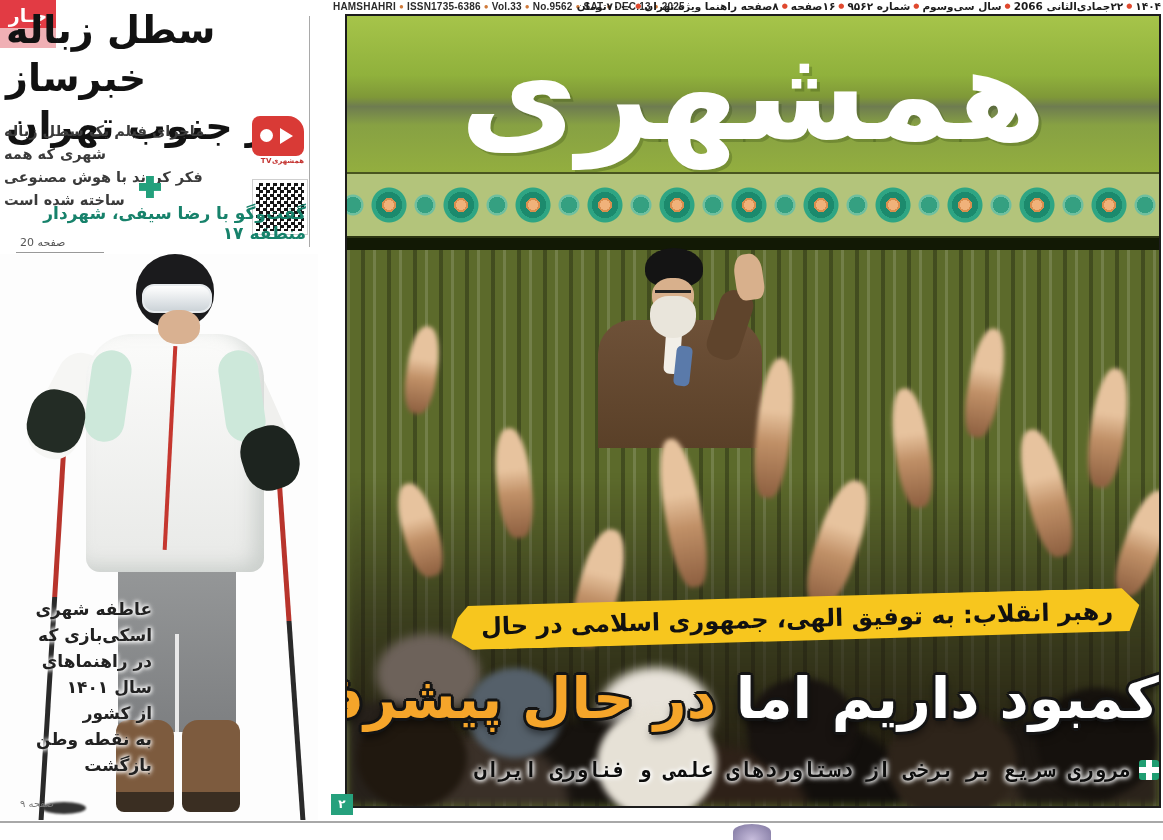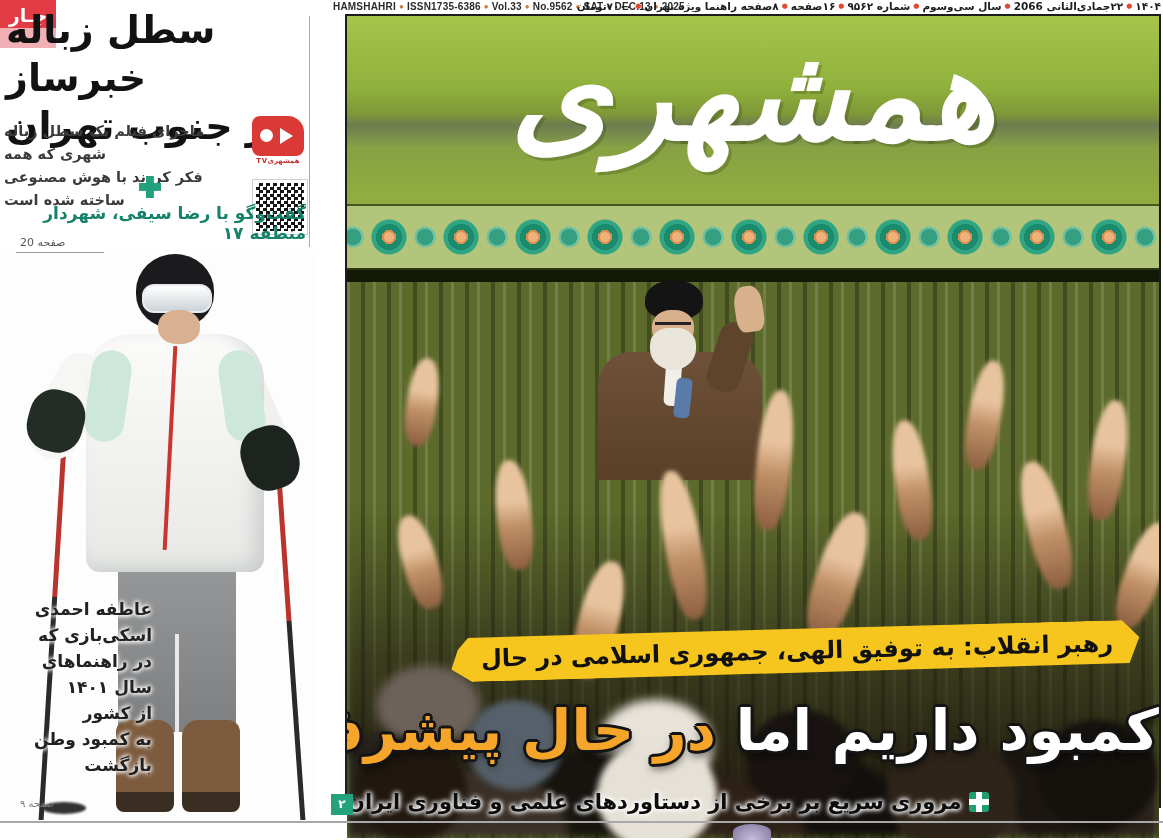--- a/index.html
+++ b/index.html
@@ -23,21 +23,21 @@
   .left-headline{position:absolute;left:6px;top:6px;width:296px;text-align:left;direction:rtl;
     font-size:38px;font-weight:900;line-height:48px;color:#121212;}
   .vdiv{position:absolute;left:309px;top:16px;width:1px;height:231px;background:#a9a9a9;}
   .left-sub{position:absolute;left:4px;top:120px;width:242px;text-align:left;direction:rtl;
     font-size:14.5px;font-weight:600;line-height:23px;color:#3b3b3b;}
   .tvlogo{position:absolute;left:252px;top:116px;width:52px;height:58px;}
   .tvbox{position:relative;width:52px;height:40px;background:#d93a36;border-radius:8px 16px 8px 8px;}
   .tvbox::before{content:"";position:absolute;left:8px;top:13px;width:13px;height:13px;border-radius:50%;background:#fff;}
   .tvbox::after{content:"";position:absolute;left:28px;top:12px;width:0;height:0;
     border-top:8px solid transparent;border-bottom:8px solid transparent;border-left:13px solid #fff;}
-  .tvcap{margin-top:1px;color:#c3312e;font-size:7px;font-weight:bold;text-align:center;direction:rtl;letter-spacing:.5px;}
+  .tvcap{margin-top:1px;color:#c3312e;font-size:7px;font-weight:bold;direction:rtl;letter-spacing:.5px;}
   .qr{position:absolute;left:253px;top:180px;width:48px;height:48px;border:3px solid #fff;outline:1px solid #cfcfcf;
     background:repeating-conic-gradient(#161616 0% 25%,#ffffff 0% 50%) 0 0/7px 7px;}
   .plus-green{position:absolute;left:139px;top:176px;width:22px;height:22px;
     background:linear-gradient(#23a07c,#23a07c) center/100% 36% no-repeat,
                linear-gradient(#23a07c,#23a07c) center/36% 100% no-repeat;}
   .interview{position:absolute;left:0;top:203px;width:306px;text-align:right;direction:rtl;
     font-size:17px;font-weight:bold;color:#17826b;}
   .p13{position:absolute;left:20px;top:236px;font-size:11px;color:#555;direction:rtl;}
   .p13-line{position:absolute;left:16px;top:252px;width:88px;height:1px;background:#999;}
 
@@ -74,22 +74,22 @@
   .ski-b1{position:absolute;right:16px;top:464px;direction:rtl;font-size:45px;font-weight:900;color:#141414;}
   .ski-b2{position:absolute;right:46px;top:524px;direction:rtl;font-size:45px;font-weight:900;color:#141414;}
   .ski-body{position:absolute;left:10px;top:596px;width:142px;direction:rtl;text-align:right;
     font-size:17px;font-weight:bold;line-height:26px;color:#222;
     text-shadow:0 0 4px #fff,0 0 4px #fff,0 0 6px #fff;}
   .p9{position:absolute;left:20px;top:798px;font-size:10px;color:#777;direction:rtl;}
 
   
   .main-block{position:absolute;left:345px;top:14px;width:816px;height:794px;box-sizing:border-box;
     border:2px solid #1c1c1c;background:#fff;}
-  .masthead{position:relative;width:100%;height:188px;overflow:hidden;
-    background:linear-gradient(180deg,#a6c44a 0%,#90b13c 38%,#7f9838 52%,#6e7c50 58%,#87a143 70%,#93ae3f 100%);font-style:italic;}
+  .masthead{position:relative;width:100%;height:156px;overflow:hidden;
+    background:linear-gradient(180deg,#a6c44a 0%,#90b13c 38%,#7f9838 52%,#6e7c50 58%,#87a143 70%,#93ae3f 100%);}
   .masthead-title{width:100%;text-align:center;font-size:128px;font-weight:900;color:#fff;
     line-height:158px;text-shadow:3px 3px 0 rgba(40,60,10,.25);}
   .ornament{width:100%;height:66px;box-sizing:border-box;border-top:2px solid #49551f;border-bottom:2px solid #2c3512;
     background-color:#b3c47b;
     background-image:
       radial-gradient(circle,#f0b27a 0 5px,#d98f4f 5px 7px,#1c8a6d 7px 13px,#2fa583 13px 17px,rgba(0,0,0,0) 18px),
       radial-gradient(circle,#35a081 0 8px,#6fbf9f 8px 10px,rgba(0,0,0,0) 11px);
     background-size:72px 66px,72px 66px;background-position:6px 50%,42px 50%;}
   .photo{position:relative;width:100%;height:568px;overflow:hidden;background-color:#5c6a2b;
     background-image:
@@ -130,23 +130,23 @@
     font-size:24px;font-weight:900;color:#111;
     clip-path:polygon(1% 30%,2.5% 4%,97% 0%,99.5% 38%,98% 94%,3% 100%,0% 72%);}
   
   .bigline{position:absolute;left:0;top:408px;width:100%;text-align:center;direction:rtl;
     font-size:57px;font-weight:900;line-height:104px;white-space:nowrap;}
   .bigline .hw{color:#fff;}
   .bigline .ho{color:#f5a52a;}
   .outline-k{text-shadow:-3px 0 0 #141414,3px 0 0 #141414,0 -3px 0 #141414,0 3px 0 #141414,
     -2px -2px 0 #141414,2px 2px 0 #141414,-2px 2px 0 #141414,2px -2px 0 #141414,0 5px 8px rgba(0,0,0,.6);}
   
-  .subline{position:absolute;left:0;top:520px;width:100%;text-align:left;direction:rtl;
+  .subline{position:absolute;left:0;top:520px;width:100%;text-align:right;direction:rtl;
     font-size:21px;font-weight:900;color:#0d0d0d;
-    text-shadow:0 0 4px #fff,0 0 5px #fff,0 0 7px #fff;}
+    text-shadow:0 0 4px #fff,0 0 5px #fff,0 0 7px #fff;font-family:Liberation Mono, monospace;}
   .subplus{display:inline-block;width:20px;height:20px;margin-left:8px;vertical-align:-3px;border-radius:3px;
     background:linear-gradient(#fff,#fff) center/100% 30% no-repeat,
                linear-gradient(#fff,#fff) center/30% 100% no-repeat,#1f9e72;}
   .page2{position:absolute;left:-16px;top:778px;width:22px;height:21px;background:#26a17d;color:#fff;
     font-size:12px;font-weight:bold;text-align:center;line-height:21px;z-index:6;}
 
   
   .bottom-line{position:absolute;left:0;top:821px;width:1163px;height:2px;background:#a8a8a8;}
   .head-peek{position:absolute;left:733px;top:824px;width:38px;height:16px;border-radius:50% 50% 0 0;
     background:radial-gradient(ellipse at 50% 100%,#c8bedd 0%,#8f86ad 75%);}
@@ -199,26 +199,26 @@
     <div class="sh goggles"></div>
     <div class="sh face"></div>
     <div class="sh gloveL"></div>
     <div class="sh gloveR"></div>
   </div>
 
   <div class="ski-ret outline-w">بازگشت</div>
   <div class="ski-b1 outline-w">به امن‌ترین</div>
   <div class="ski-b2 outline-w">نقطه جهان</div>
   <div class="ski-body">
-    <div>عاطفه احمدی</div>
+    <div>عاطفه شهری</div>
     <div>اسکی‌بازی که</div>
     <div>در راهنما‌های</div>
     <div>سال ۱۴۰۱</div>
     <div>از کشور</div>
-    <div>به کمبود وطن</div>
+    <div>به نقطه وطن</div>
     <div>بازگشت</div>
   </div>
   <div class="p9">صفحه ۹</div>
 
   <div class="main-block">
     <div class="masthead">
       <div class="masthead-title">همشهری</div>
     </div>
     <div class="ornament"></div>
 

